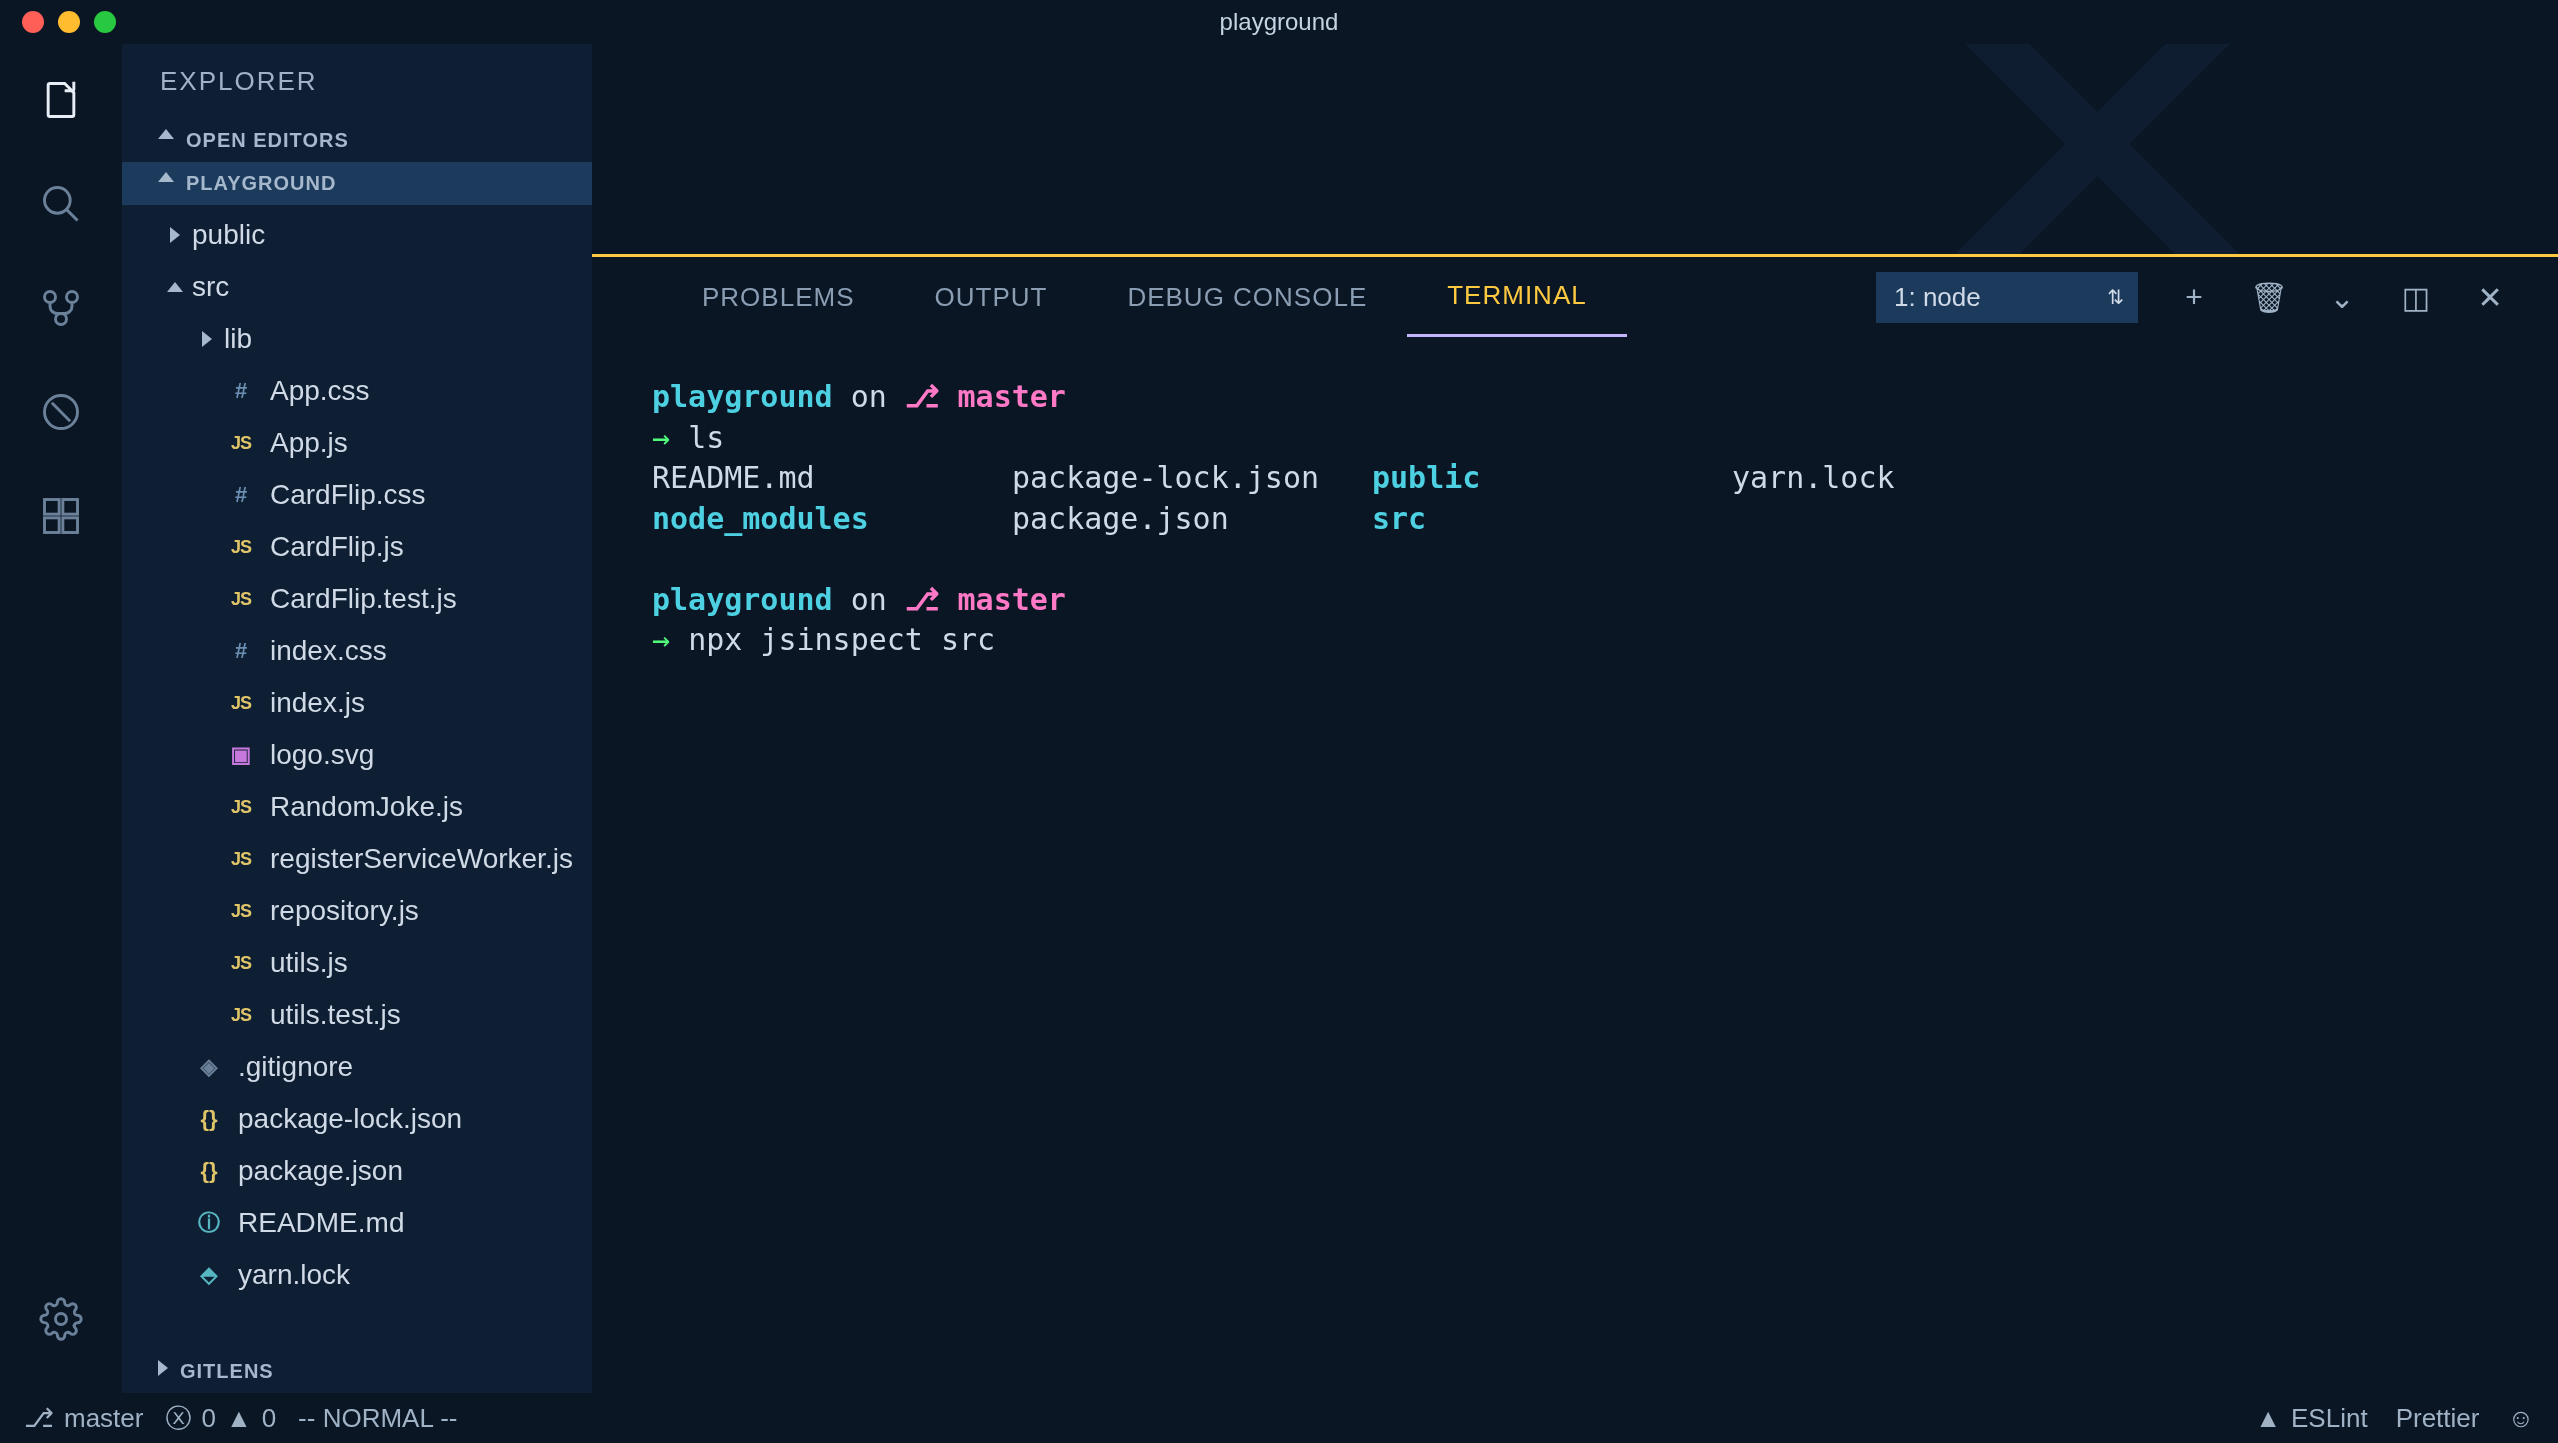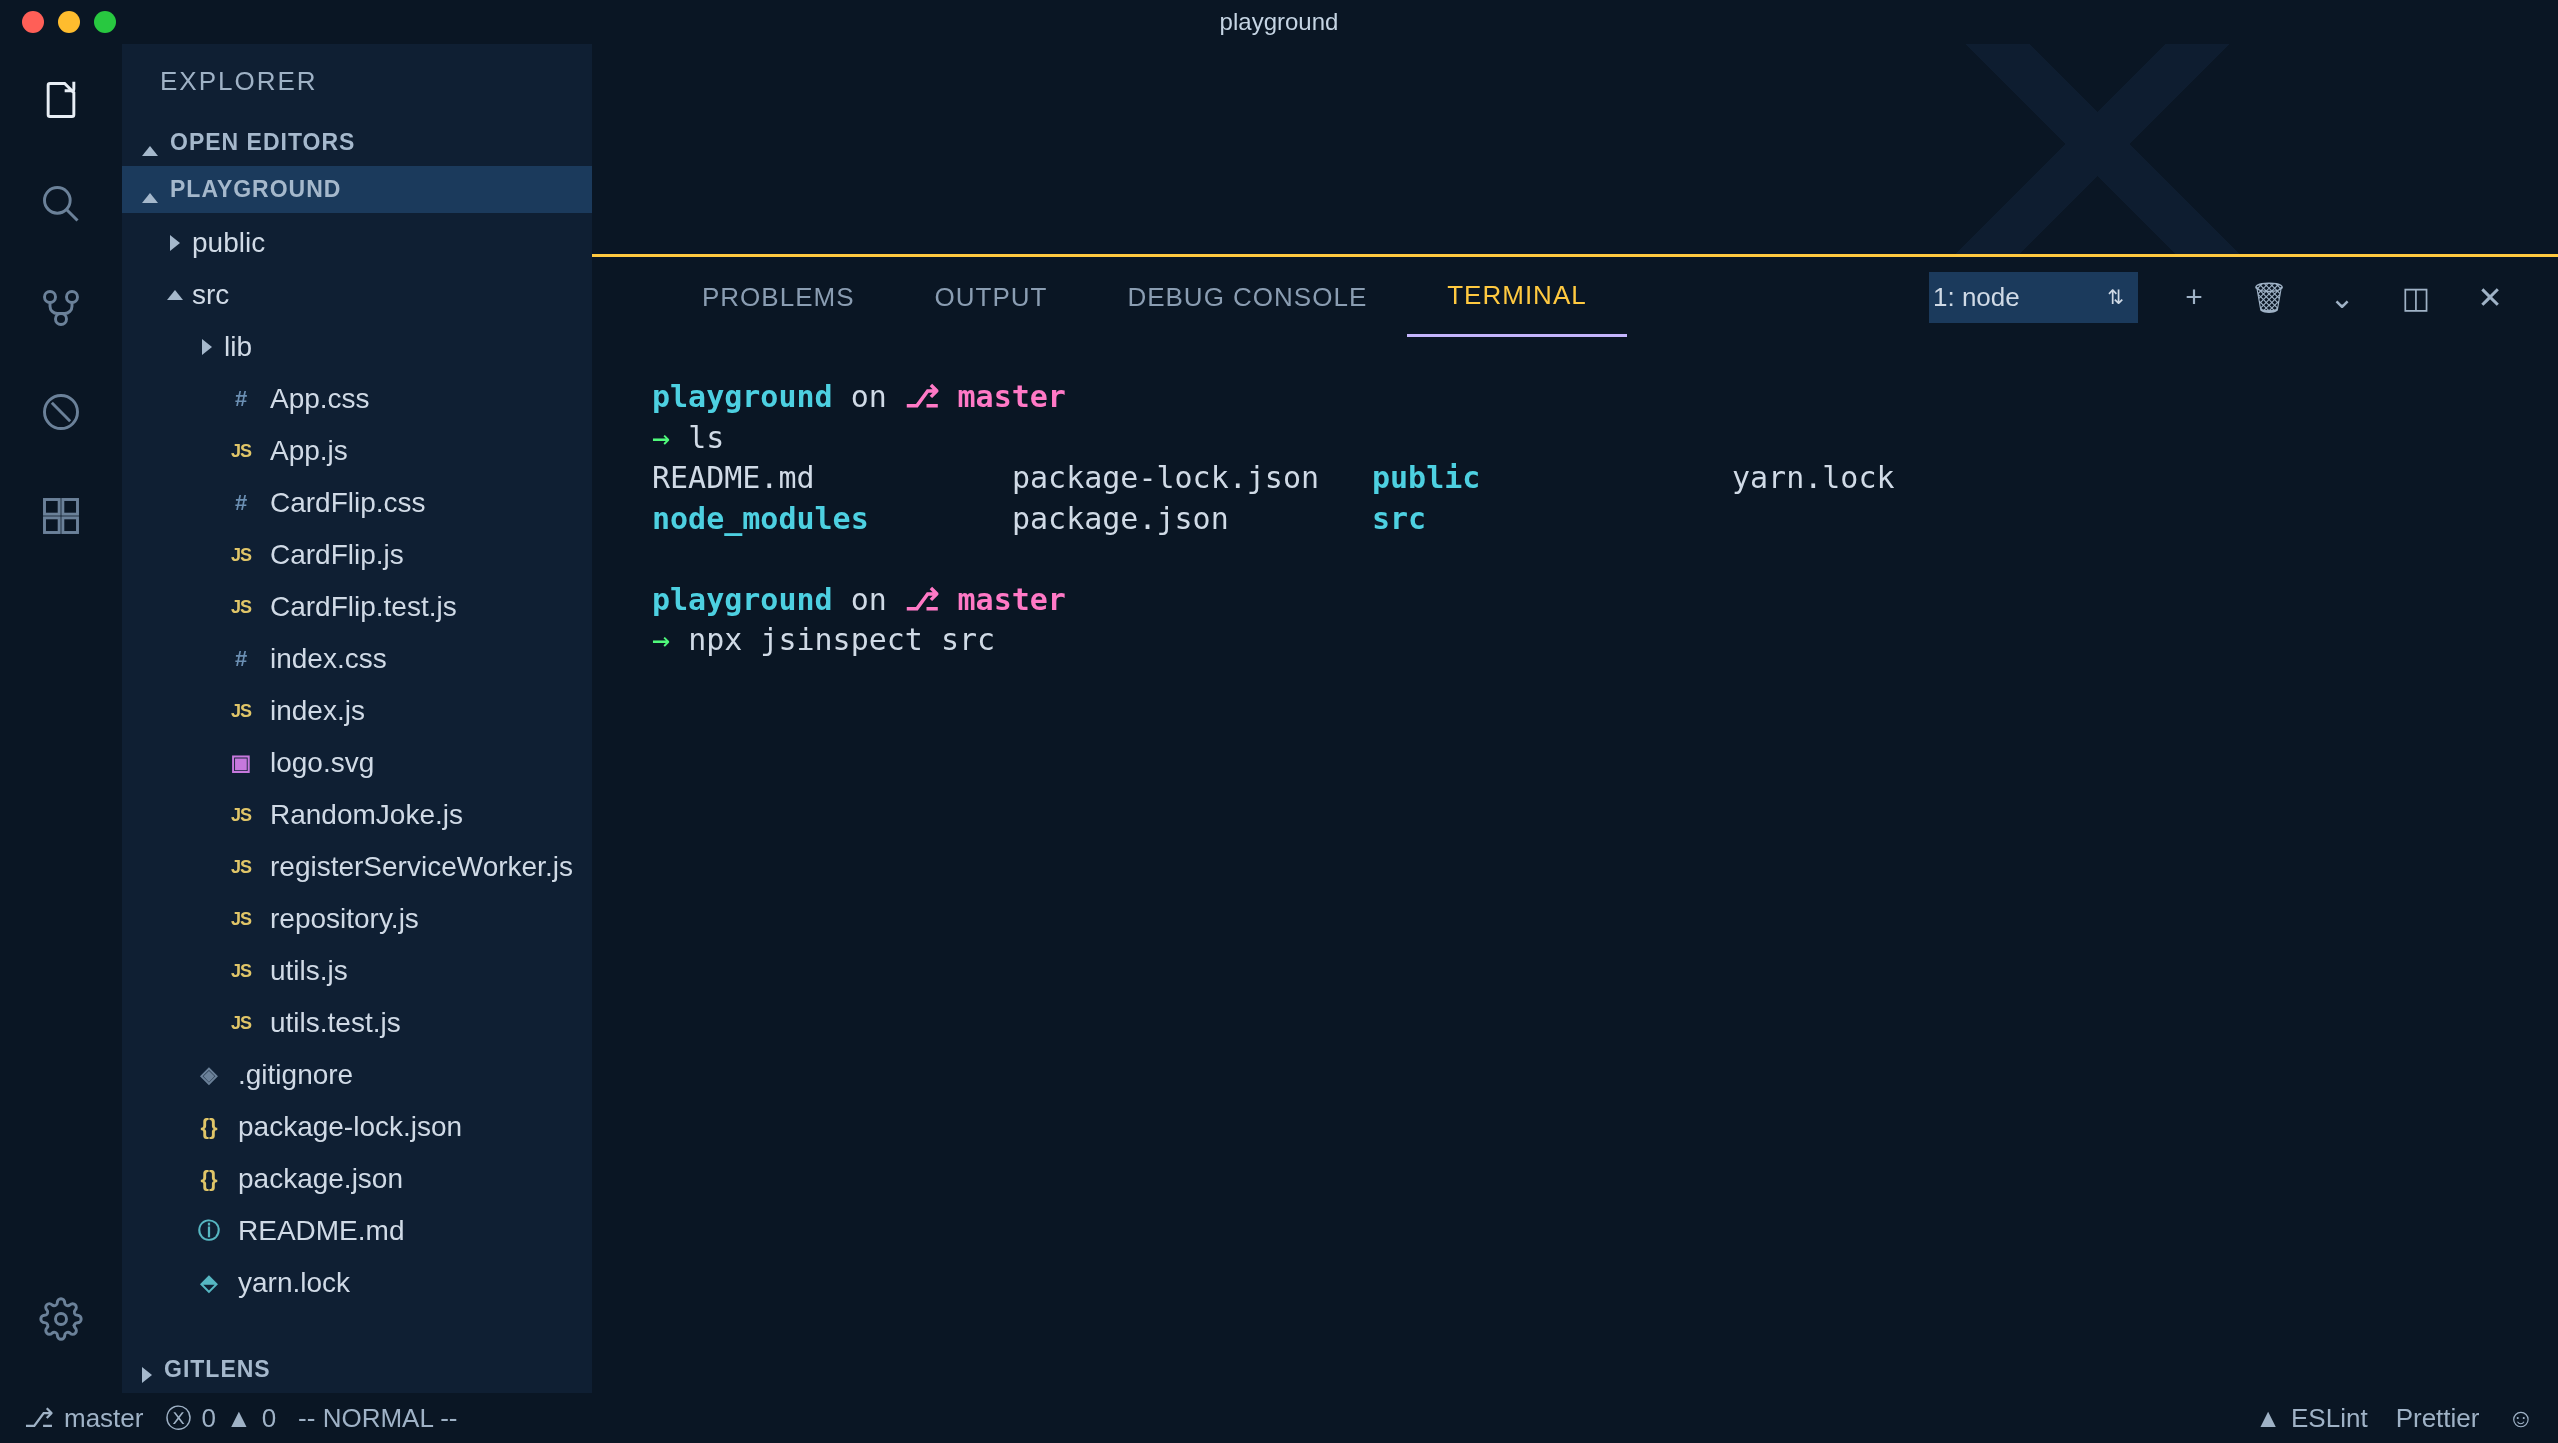--- a/index.html
+++ b/index.html
@@ -74,29 +74,29 @@
   flex-direction: column;
   font-size: 26px;
 }
 .sidebar-title {
   padding: 22px 38px;
   color: #9fb2c6;
   letter-spacing: 2px;
   font-size: 26px;
 }
 .sidebar-section {
-  padding: 10px 18px 10px 20px;
+  padding: 10px 18px 10px 36px;
   color: #a5b8cc;
   font-weight: 600;
   letter-spacing: 1px;
   display: flex;
-  align-items: flex-end;
+  align-items: flex-start;
   gap: 12px;
   cursor: pointer;
-  font-size: 23px;
+  font-size: 20px;
 }
 .sidebar-section.highlighted {
   background: #1b3a5c;
 }
 .section-arrow {
   width: 0; height: 0;
   border-left: 8px solid transparent;
   border-right: 8px solid transparent;
   border-bottom: 10px solid #a5b8cc;
   display: inline-block;
@@ -206,24 +206,24 @@
 .panel-actions {
   margin-left: auto;
   display: flex;
   align-items: center;
   gap: 38px;
 }
 .term-select {
   background: #1b3a5c;
   color: #d0dae6;
   border: none;
-  padding: 10px 40px 10px 4px;
+  padding: 10px 40px 10px 18px;
   font-size: 26px;
   position: relative;
-  width: 209px;
+  width: 262px;
 }
 .term-select-wrap { position: relative; }
 .term-select-arrow {
   position: absolute;
   right: 14px;
   top: 50%;
   transform: translateY(-50%);
   color: #d0dae6;
   font-size: 20px;
   pointer-events: none;

